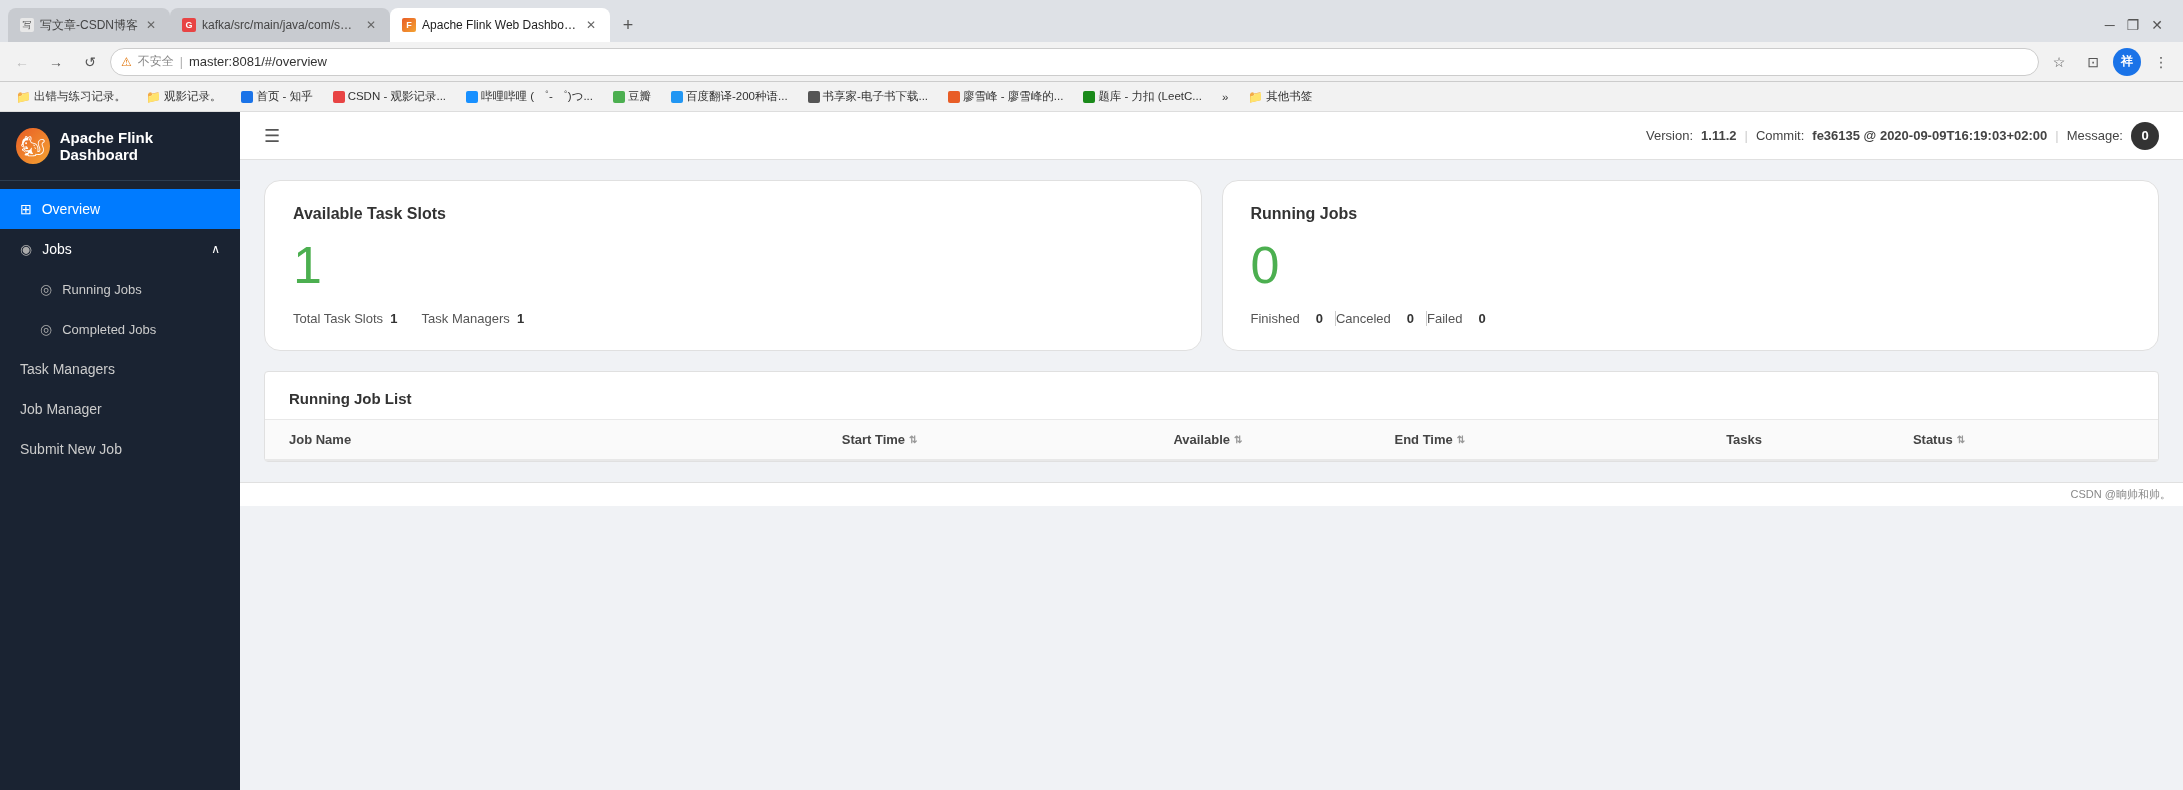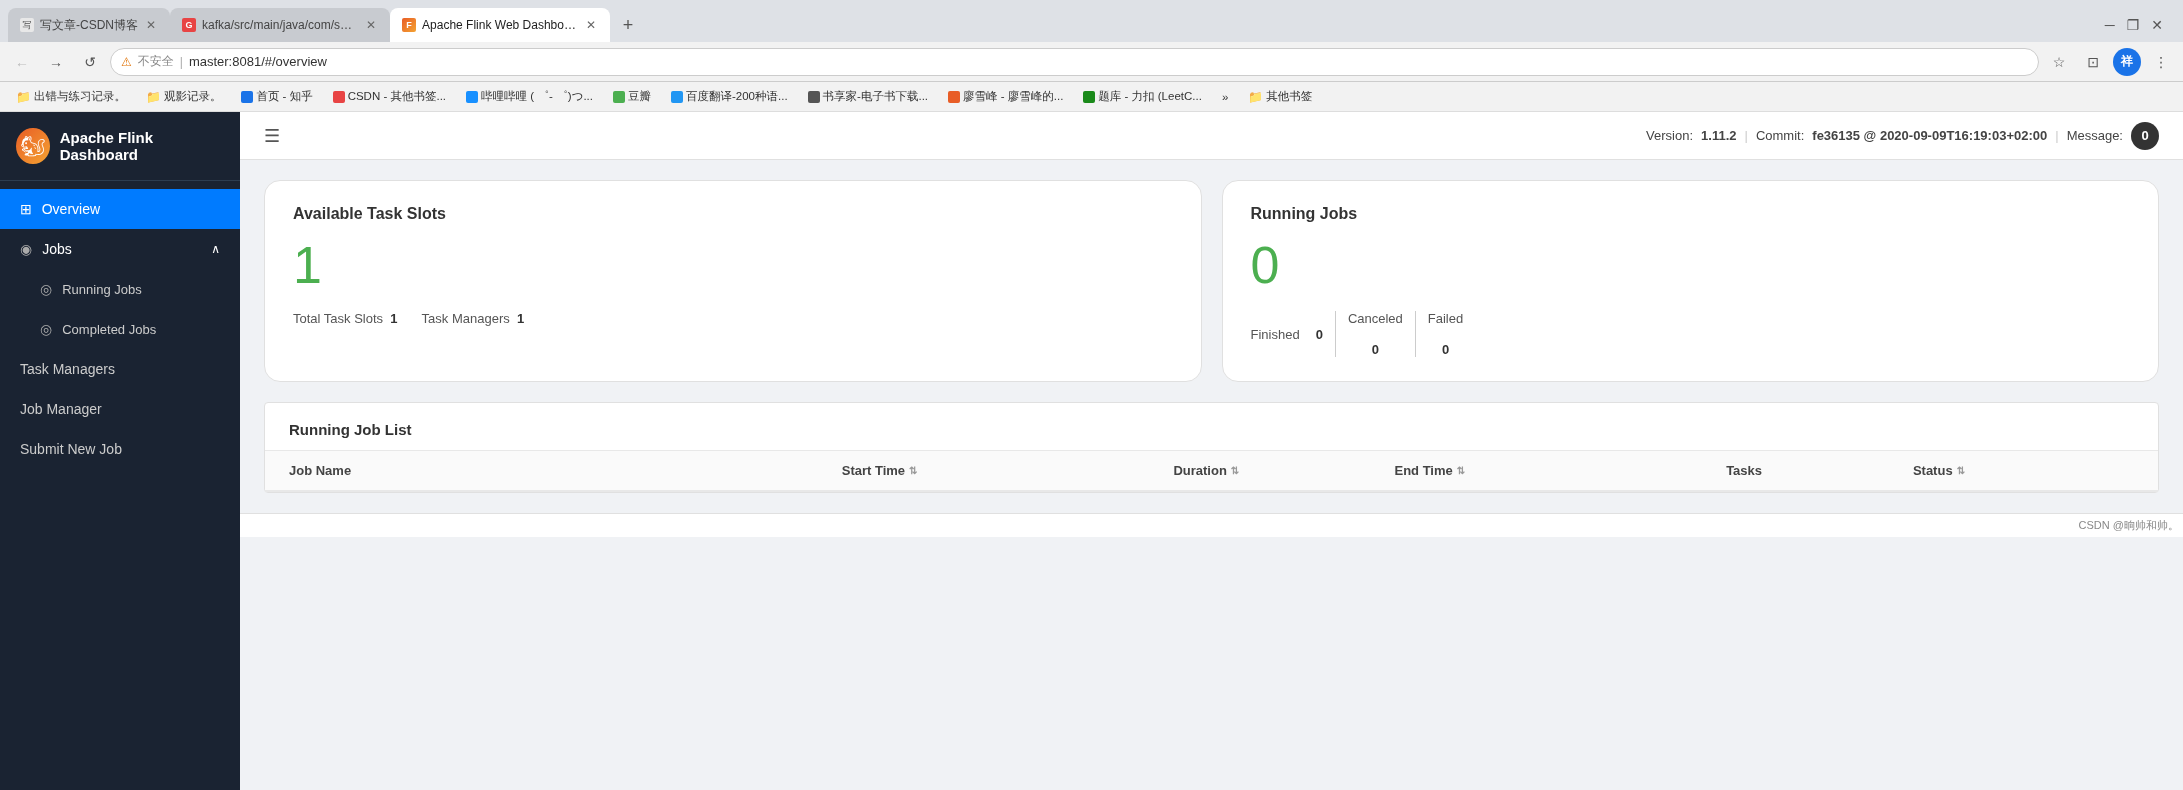--- a/index.html
+++ b/index.html
@@ -292,23 +292,21 @@
       font-size: 13px;
       color: #555;
     }
     .rj-item {
       display: flex;
       align-items: center;
       gap: 16px;
       padding-right: 12px;
     }
     .rj-item + .rj-item {
-      padding-left: 12px;
       border-left: 1px solid #ccc;
-      flex-direction: column;
     }
     .rj-label { color: #555; }
     .rj-value { font-weight: 600; color: #333; }
 
     
     .section-card {
       background: #fff;
       border: 1px solid #e0e0e0;
       border-radius: 4px;
     }
@@ -345,21 +343,21 @@
     .th.duration { flex: 1; }
     .th.end-time { flex: 1.5; }
     .th.tasks { flex: 0.7; }
     .th.status { flex: 1; margin-left: 32px; }
     .sort-icon { font-size: 10px; color: #999; }
 
     
     .bottom-bar {
       background: #fff;
       border-top: 1px solid #e0e0e0;
-      padding: 4px 4px;
+      padding: 4px 12px;
       font-size: 11px;
       color: #888;
       text-align: right;
     }
 
     .window-controls {
       display: flex;
       align-items: center;
       gap: 4px;
       padding: 0 8px;
@@ -429,21 +427,21 @@
     <span class="bookmark-item">
       <span class="bookmark-folder">📁</span>
       <span>观影记录。</span>
     </span>
     <span class="bookmark-item">
       <div class="bookmark-colored" style="background:#1a73e8;"></div>
       <span>首页 - 知乎</span>
     </span>
     <span class="bookmark-item">
       <div class="bookmark-colored" style="background:#e84444;"></div>
-      <span>CSDN - 其他书签...</span>
+      <span>CSDN - 观影记录...</span>
     </span>
     <span class="bookmark-item">
       <div class="bookmark-colored" style="background:#1890ff;"></div>
       <span>哔哩哔哩 ( ゜- ゜)つ...</span>
     </span>
     <span class="bookmark-item">
       <div class="bookmark-colored" style="background:#4caf50;"></div>
       <span>豆瓣</span>
     </span>
     <span class="bookmark-item">
@@ -570,21 +568,21 @@
         <div class="table-container">
           <div class="table-header">
             <div class="th job-name">
               <span>Job Name</span>
             </div>
             <div class="th start-time">
               <span>Start Time</span>
               <span class="sort-icon">⇅</span>
             </div>
             <div class="th duration">
-              <span>Duration</span>
+              <span>Available</span>
               <span class="sort-icon">⇅</span>
             </div>
             <div class="th end-time">
               <span>End Time</span>
               <span class="sort-icon">⇅</span>
             </div>
             <div class="th tasks">
               <span>Tasks</span>
             </div>
             <div class="th status">

